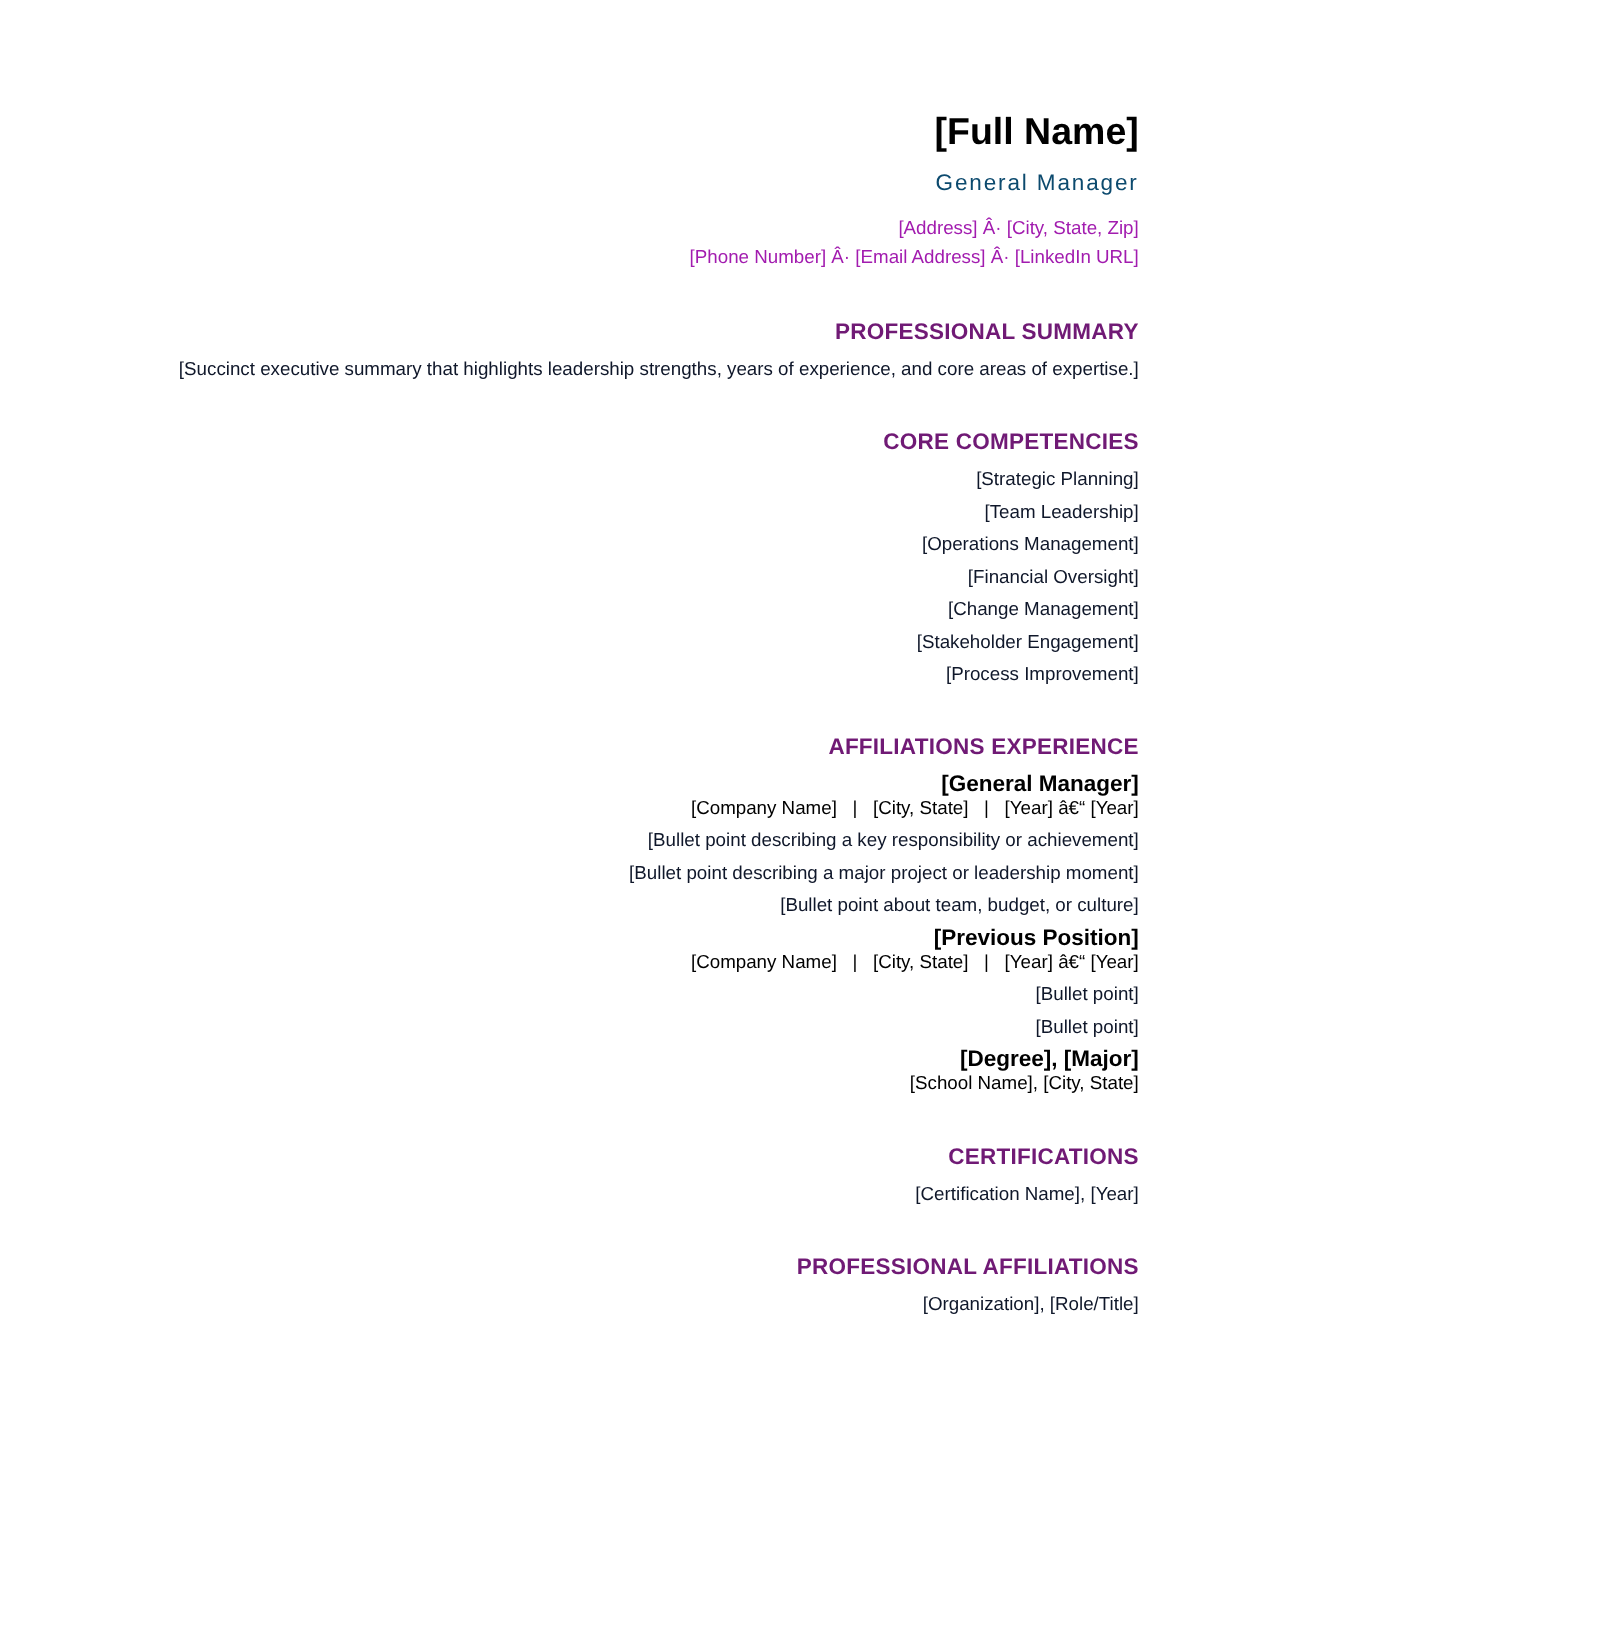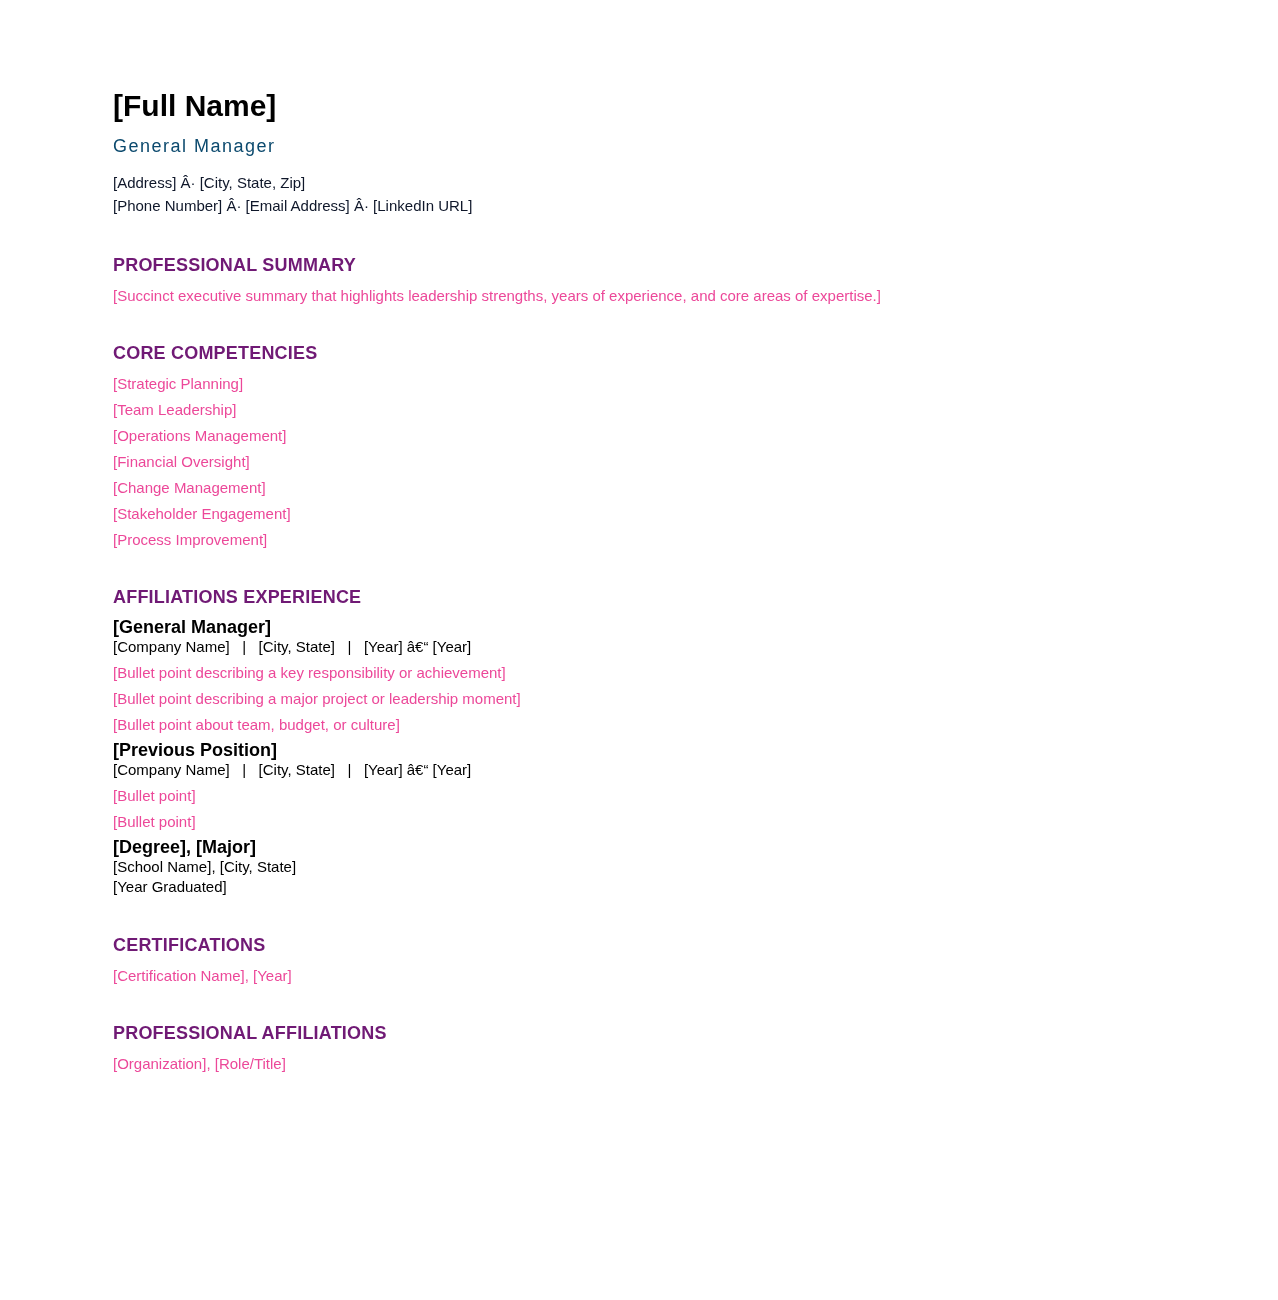--- a/index.html
+++ b/index.html
@@ -8,54 +8,55 @@
     background: #ffffff;
     color: #000000;
     font-family: "Liberation Sans", "DejaVu Sans", sans-serif;
   }
   .page {
     width: 1024px;
     min-height: 1300px;
     box-sizing: border-box;
     padding: 88px 113px 40px 113px;
     background: #ffffff;
+    text-align: right;
   }
   h1.full-name {
     margin: 0;
     font-size: 30px;
     line-height: 35px;
     font-weight: bold;
     color: #000000;
   }
   .subtitle {
     margin: 12px 0 0 0;
     font-size: 18px;
     line-height: 22px;
     letter-spacing: 1.5px;
     color: #0c4a6e;
   }
   .contact {
     margin: 14px 0 0 0;
     font-size: 15px;
     line-height: 23px;
-    color: #0f172a;
+    color: #a21caf;
   }
   h2.section-heading {
     margin: 38px 0 10px 0;
     font-size: 18px;
     line-height: 21px;
     font-weight: bold;
     letter-spacing: 0.2px;
     color: #701a75;
   }
   p.body-line {
     margin: 0 0 7px 0;
     font-size: 15px;
     line-height: 19px;
-    color: #ec4899;
+    color: #0f172a;
   }
   .job { margin: 0; }
   .job + .job { }
   p.job-title {
     margin: 0;
     font-size: 18px;
     line-height: 19px;
     font-weight: bold;
   }
   p.job-meta {
@@ -117,21 +118,20 @@
       <p class="job-meta">[Company Name]   |   [City, State]   |   [Year] â€“ [Year]</p>
       <p class="body-line">[Bullet point]</p>
       <p class="body-line">[Bullet point]</p>
     </div>
   </section>
 
   <section>
     <div class="edu-block">
       <p class="job-title edu-line">[Degree], [Major]</p>
       <div class="edu-line">[School Name], [City, State]</div>
-      <div class="edu-line">[Year Graduated]</div>
     </div>
   </section>
 
   <section>
     <h2 class="section-heading">CERTIFICATIONS</h2>
     <p class="body-line">[Certification Name], [Year]</p>
   </section>
 
   <section>
     <h2 class="section-heading">PROFESSIONAL AFFILIATIONS</h2>

